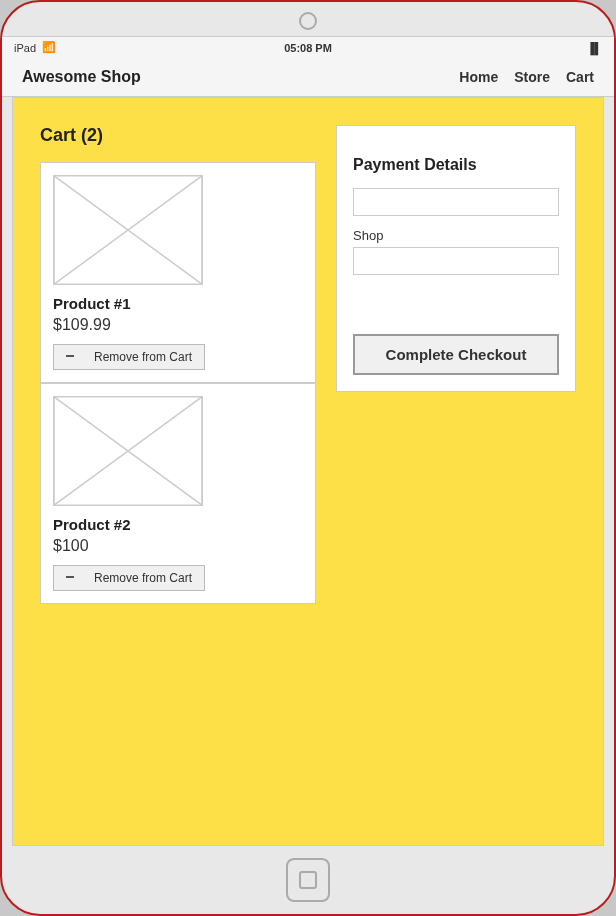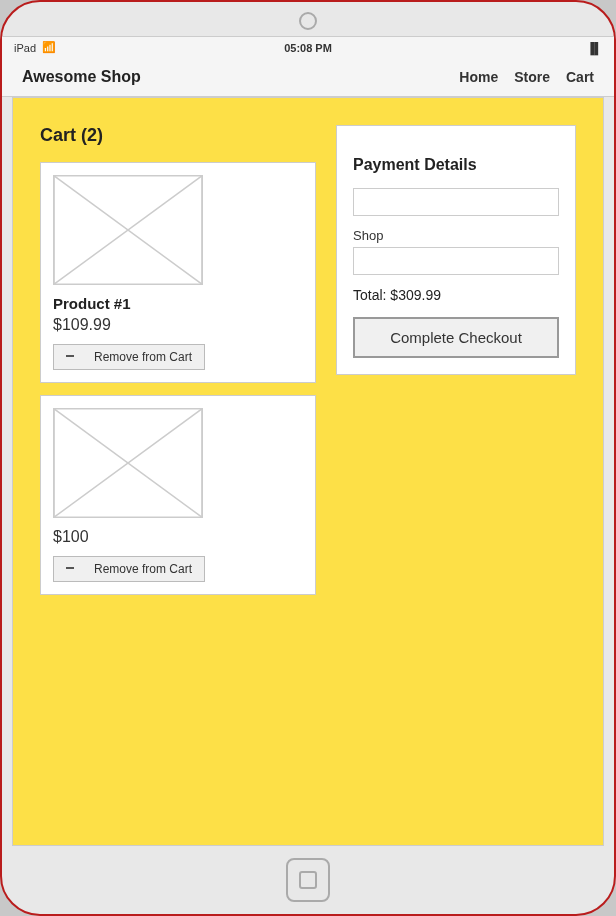--- a/index.html
+++ b/index.html
@@ -132,21 +132,21 @@
     .cart-title {
       font-size: 18px;
       font-weight: bold;
       margin-bottom: 16px;
       color: #222;
     }
 
     .cart-item {
       border: 1px solid #ccc;
       padding: 12px;
-      margin-bottom: 12px;
+      margin-bottom: 0;
       background: #fff;
     }
 
     .product-image {
       width: 150px;
       height: 110px;
       border: 1px solid #ccc;
       position: relative;
       margin-bottom: 10px;
       background: #fff;
@@ -235,24 +235,25 @@
       margin-bottom: 14px;
       margin-top: 4px;
     }
 
     .checkout-btn {
       width: 100%;
       background: #f0f0f0;
       border: 2px solid #999;
       padding: 10px;
       font-size: 15px;
-      font-weight: normal;
+      font-weight: bold;
       cursor: pointer;
       color: #333;
       text-align: center;
+      margin-top: 47px;
     }
 
     .device-bottom {
       width: 100%;
       display: flex;
       justify-content: center;
       align-items: center;
       padding: 12px 0;
       flex-shrink: 0;
     }
@@ -325,41 +326,41 @@
         </div>
 
         <div class="cart-item">
           <div class="product-image">
             <svg viewBox="0 0 150 110" xmlns="http://www.w3.org/2000/svg">
               <rect x="0" y="0" width="150" height="110" fill="white" stroke="#ccc" stroke-width="1"></rect>
               <line x1="0" y1="0" x2="150" y2="110" stroke="#ccc" stroke-width="1.5"></line>
               <line x1="150" y1="0" x2="0" y2="110" stroke="#ccc" stroke-width="1.5"></line>
             </svg>
           </div>
+          <div class="product-name">Product #2</div>
           <div class="product-price">$100</div>
           <button class="remove-btn">
             <span class="minus-icon"></span>
             <span>Remove from Cart</span>
           </button>
         </div>
       </div>
 
       <div class="payment-section">
         <div class="payment-title">Payment Details</div>
 
         <div class="form-group">
           <input class="form-input" type="text" placeholder="" style="">
         </div>
 
         <div class="form-group">
           <label class="form-label">Shop</label>
           <input class="form-input" type="email" placeholder="" style="">
         </div>
 
-        <div class="total-text">Total: $309.99</div>
 
         <button class="checkout-btn">Complete Checkout</button>
       </div>
 
     </div>
   </div>
 
   <div class="device-bottom">
     <div class="home-button">
       <div class="home-button-inner"></div>

